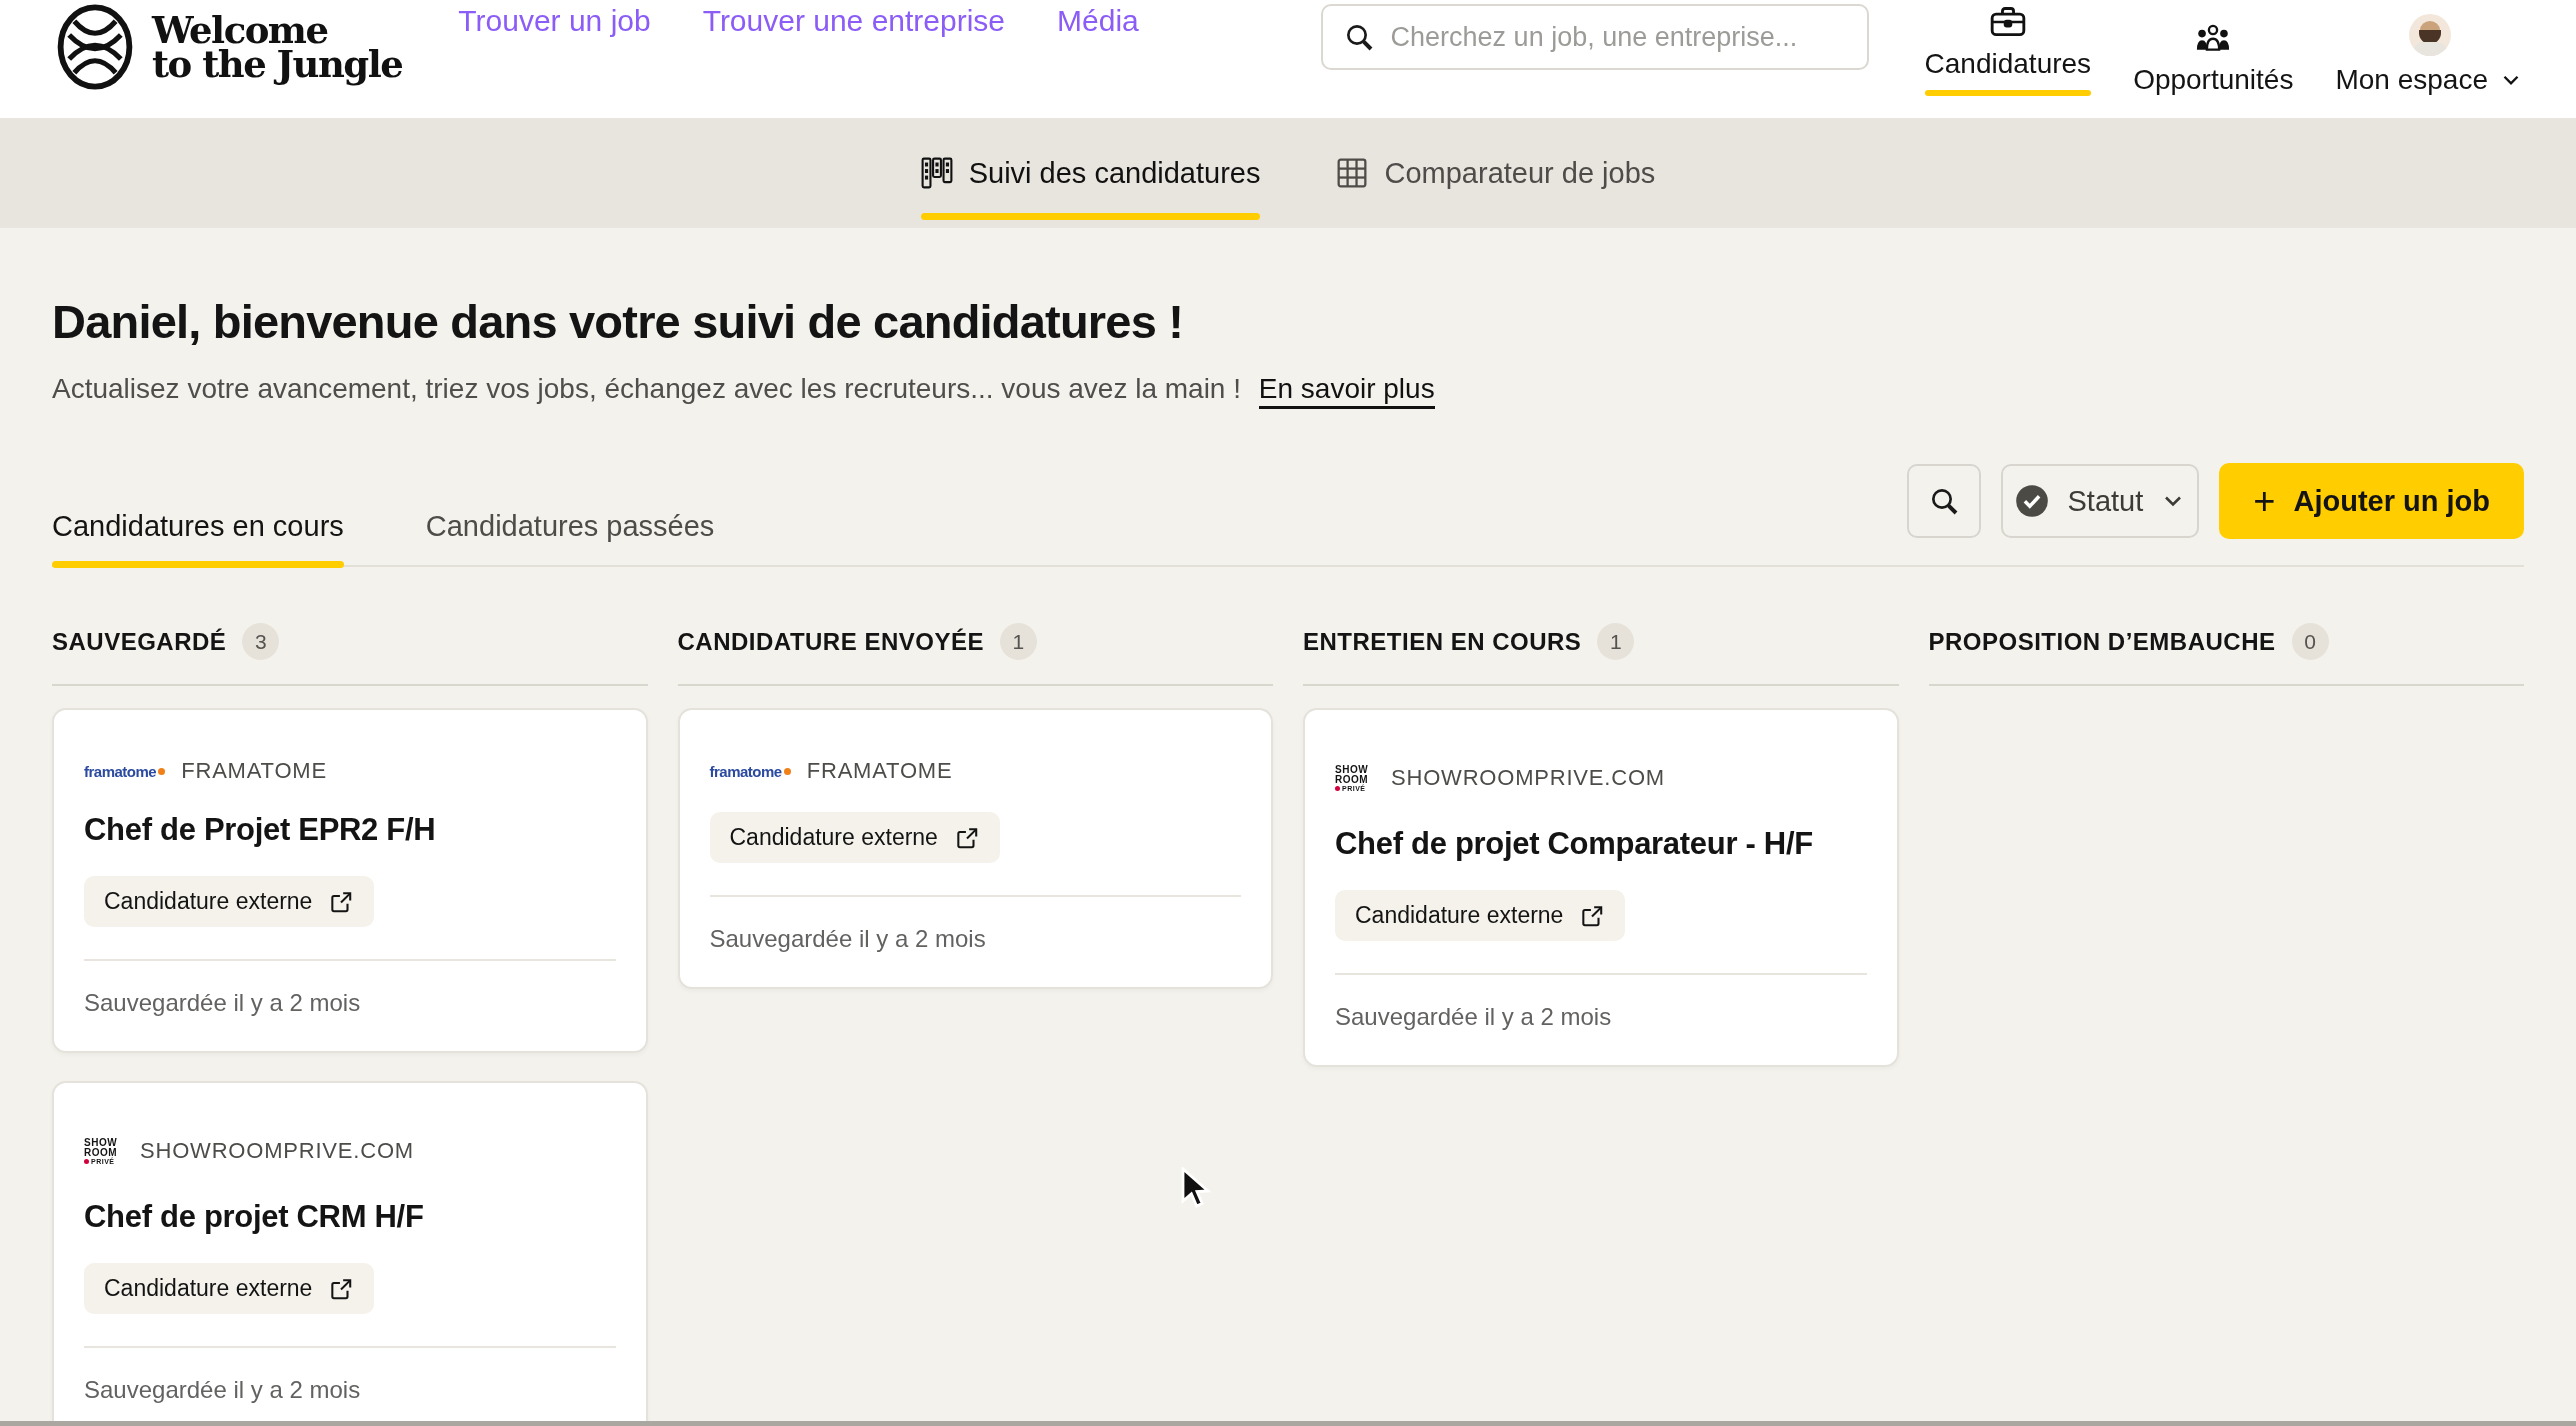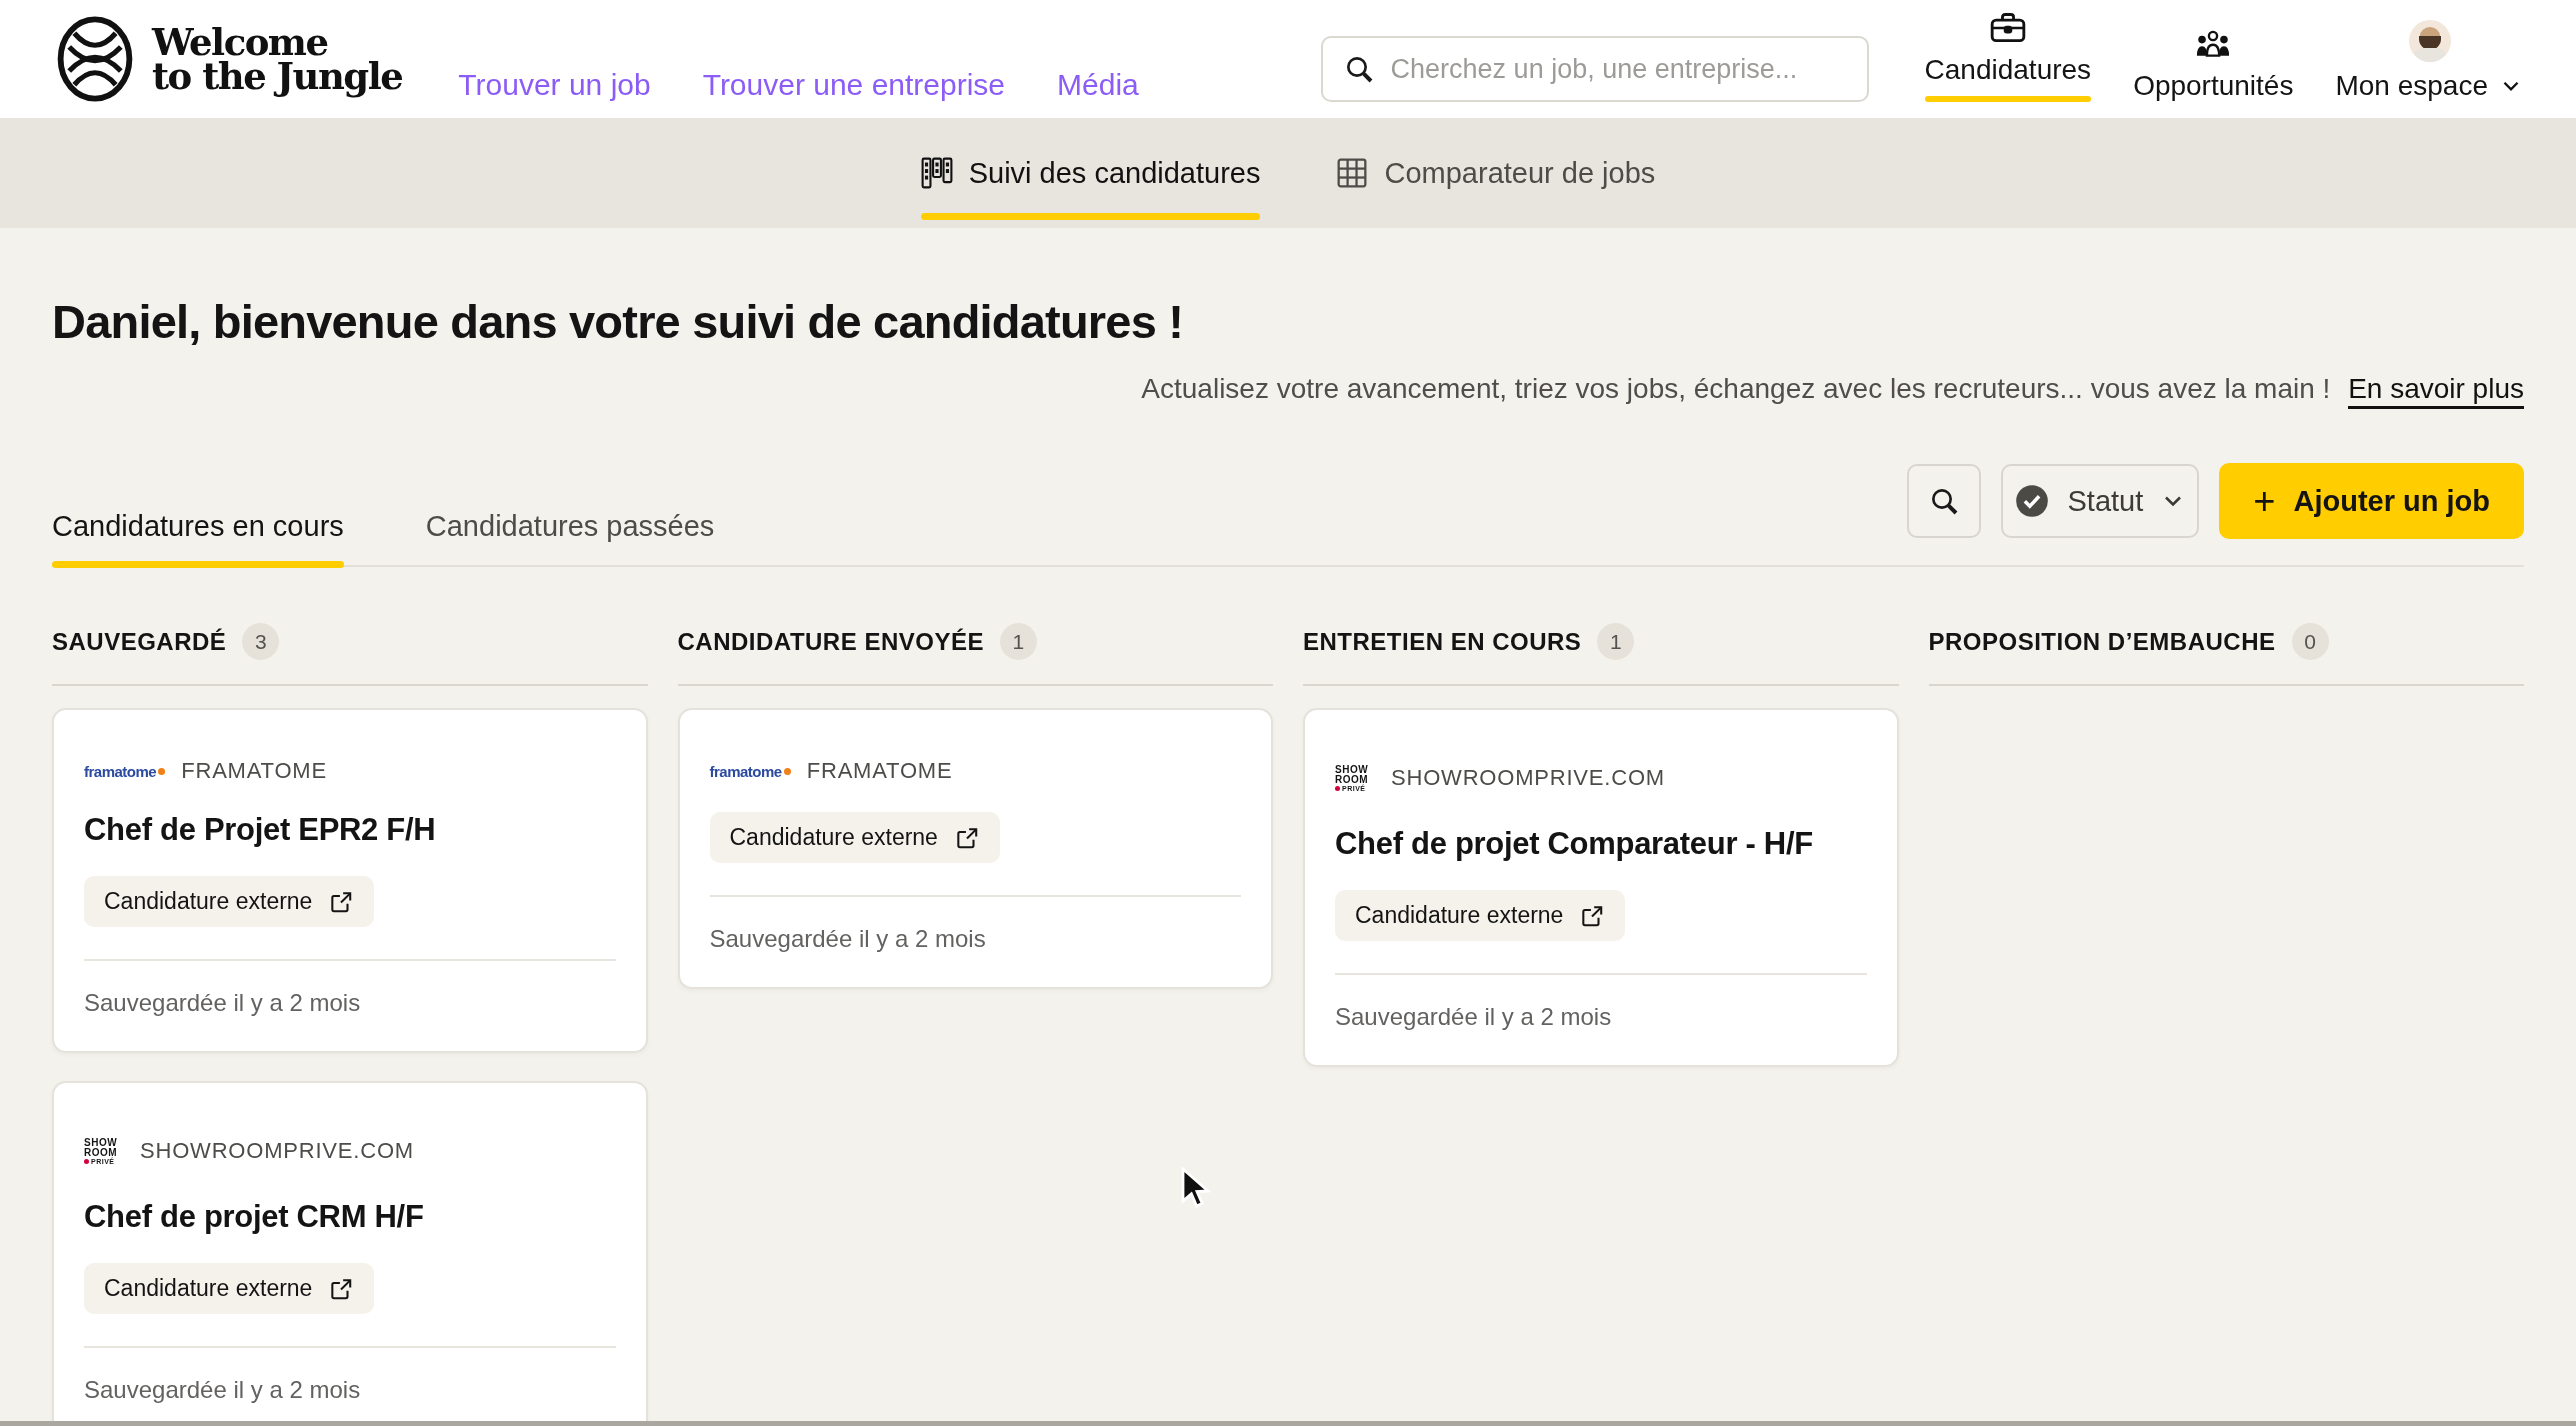--- a/index.html
+++ b/index.html
@@ -7,22 +7,22 @@
   body {
     font-family:"Liberation Sans", sans-serif;
     background:#f4f2ec;
     color:#111;
     position:relative;
   }
 
   
   .header {
     height:118px; background:#ffffff;
-    display:flex; align-items:flex-end;
-    padding:16px 52px; gap:56px;
+    display:flex; align-items:flex-start;
+    padding:4px 52px; gap:56px;
   }
   .logo { display:flex; align-items:center; gap:14px; }
   .logo-text {
     font-family:"DejaVu Serif", serif;
     font-weight:700; font-size:37px; line-height:0.92; letter-spacing:-1.5px;
   }
   .main-nav { display:flex; gap:52px; }
   .main-nav .nav-link { font-size:30px; color:#8b5cf6; cursor:pointer; white-space:nowrap; }
 
   .search-box {
@@ -65,21 +65,21 @@
   .subnav-item.active::after {
     content:''; position:absolute; left:0; right:0; bottom:8px;
     height:7px; background:#ffcd00; border-radius:4px;
   }
 
   
   .main { padding:0 52px; }
   .hero-title {
     margin-top:66px; font-size:47px; font-weight:700; letter-spacing:-0.8px; color:#141414;
   }
-  .hero-sub { margin-top:24px; font-size:28px; color:#4f4e4c;text-align:right; }
+  .hero-sub { margin-top:24px; font-size:28px; color:#4f4e4c; }
   .hero-sub .learn-more {
     color:#111; margin-left:10px; cursor:pointer;
     border-bottom:3px solid #111; padding-bottom:2px;
   }
 
   .tabrow {
     margin-top:58px;
     display:flex; justify-content:space-between; align-items:flex-end;
     border-bottom:2px solid #e3e0d9;
   }

